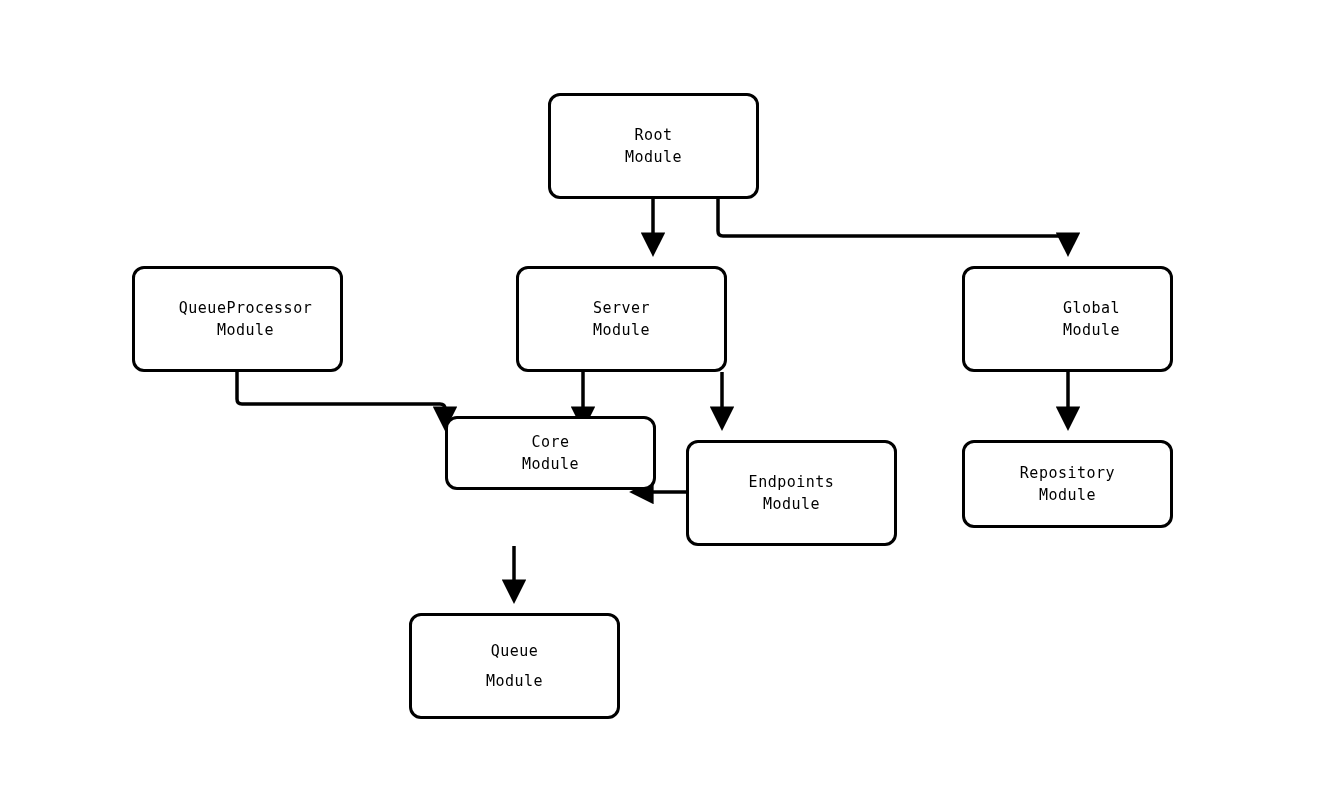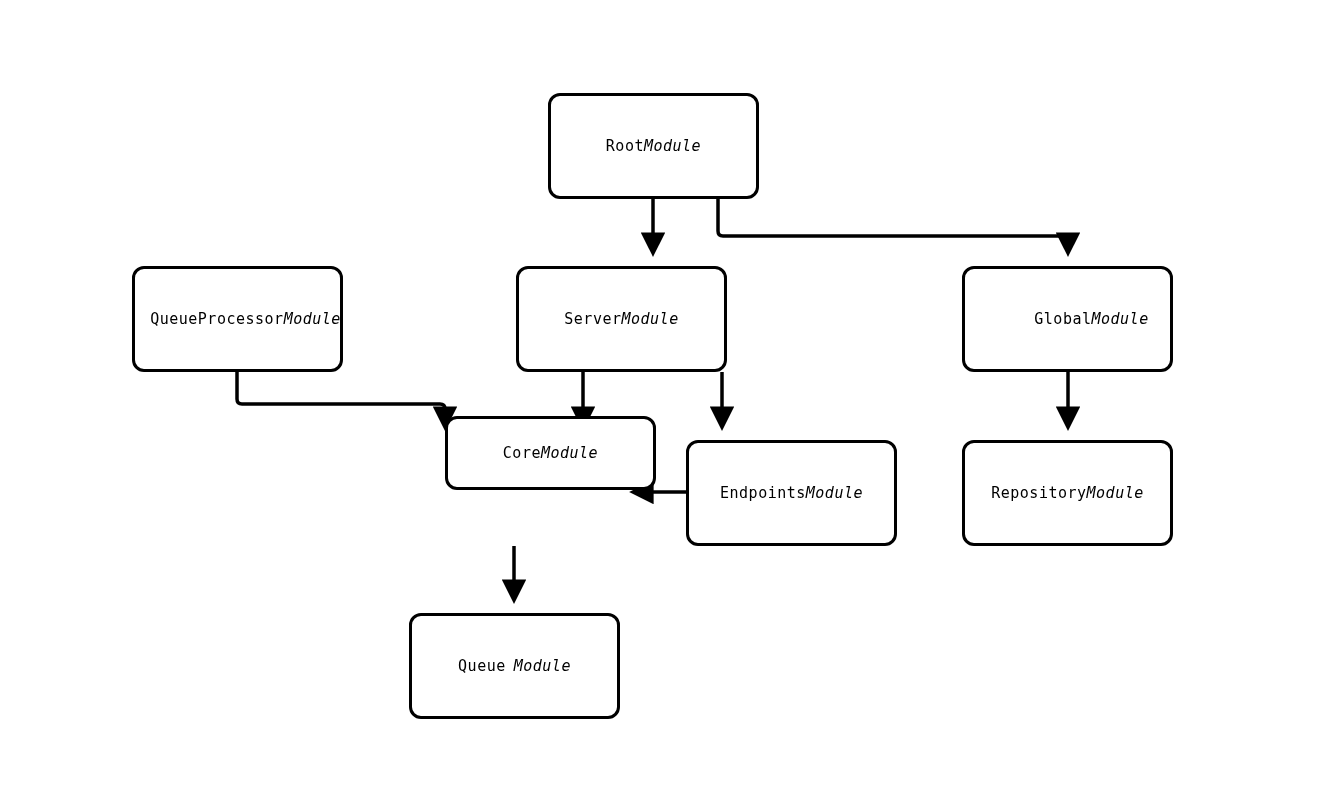--- a/index.html
+++ b/index.html
@@ -26,33 +26,33 @@
     width: 1337px;
     height: 809px;
   }
   .node {
     position: absolute;
     box-sizing: border-box;
     border: 3px solid #000000;
     border-radius: 12px;
     background: #ffffff;
     display: flex;
-    flex-direction: row;
+    flex-direction: column;
     align-items: center;
     justify-content: center;
     text-align: center;
     color: #000000;
     font-family: "DejaVu Sans Mono", monospace;
     font-size: 15px;
     line-height: 22px;
     letter-spacing: 0.5px;
     z-index: 2;
   }
   .node .line1 { display: block; }
-  .node .line2 { display: block; font-style: italic; }
+  .node .line2 { display: block; }
 </style>
 </head>
 <body>
 
 <div id="diagram">
 
   <svg id="edges" viewBox="0 0 1337 809" xmlns="http://www.w3.org/2000/svg">
     <defs>
       <marker id="arrow" viewBox="0 0 10 10" refX="8" refY="5" markerWidth="7" markerHeight="7" orient="auto-start-reverse">
         <path d="M 0 0 L 10 5 L 0 10 z" fill="#000000"></path>
@@ -101,21 +101,21 @@
   <div class="node" style="left:409px; top:416px; width:211px; height:74px;margin-left:36px;">
     <span class="line1">Core</span>
     <span class="line2">Module</span>
   </div>
 
   <div class="node" style="left:686px; top:440px; width:211px; height:106px;border-radius:12px;">
     <span class="line1">Endpoints</span>
     <span class="line2">Module</span>
   </div>
 
-  <div class="node" style="left:962px; top:440px; width:211px; height:106px;">
+  <div class="node" style="left:962px; top:440px; width:211px; height:88px;">
     <span class="line1">Repository</span>
     <span class="line2">Module</span>
   </div>
 
   <div class="node" style="left:409px; top:613px; width:211px; height:106px;gap:8px;">
     <span class="line1">Queue</span>
     <span class="line2">Module</span>
   </div>
 
 </div>

